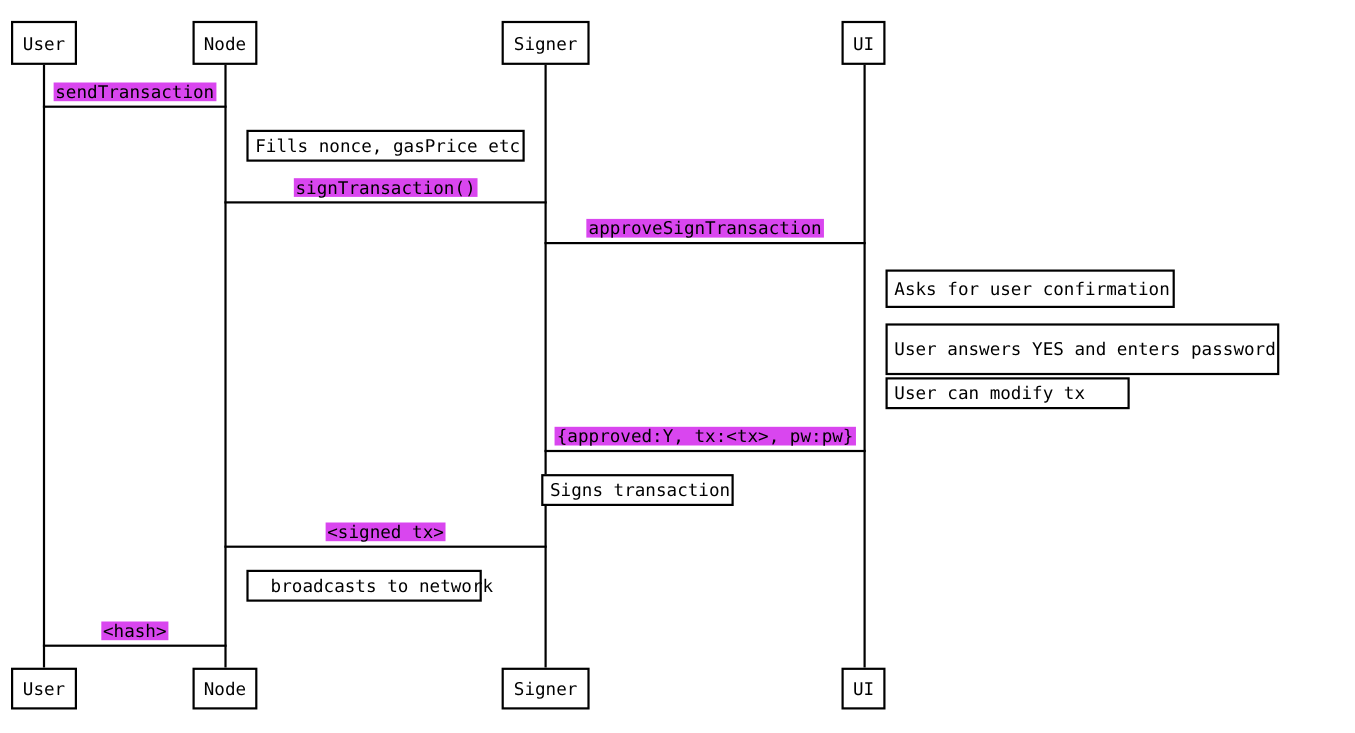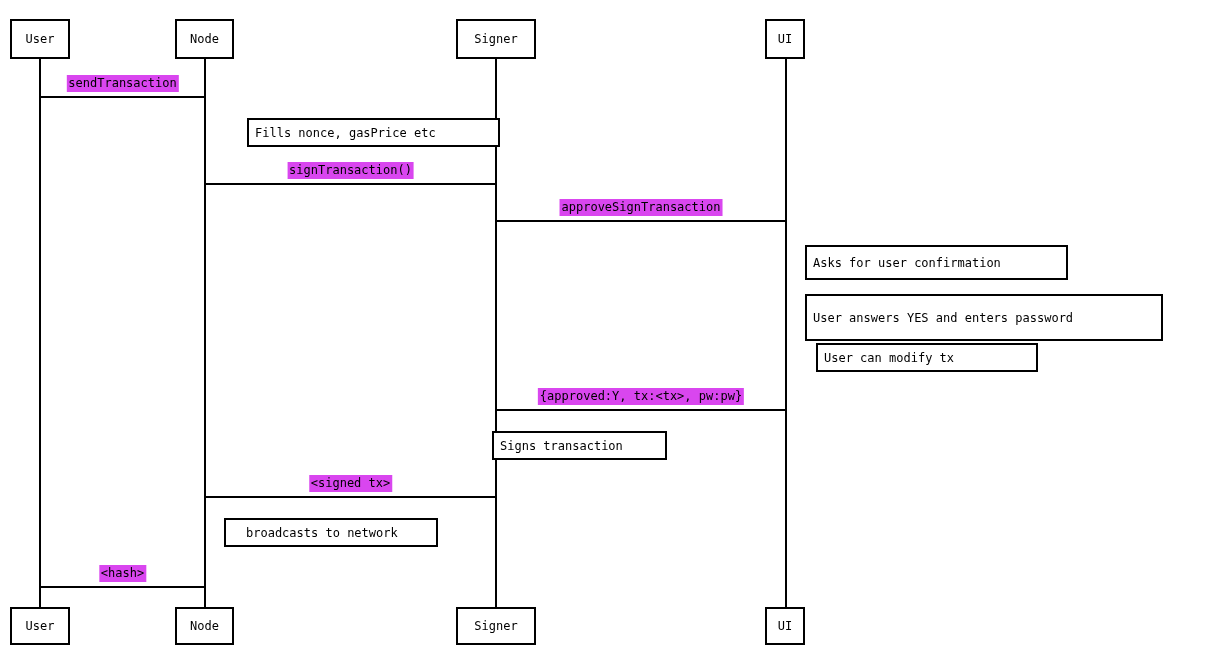--- a/index.html
+++ b/index.html
@@ -6,21 +6,21 @@
     margin: 0;
     padding: 0;
     background: #ffffff;
   }
   #diagram {
     position: relative;
     width: 1232px;
     height: 666px;
     background: #ffffff;
     font-family: "DejaVu Sans Mono", "Liberation Mono", monospace;
-    font-size: 12px;
+    font-size: 16px;
     color: #000000;
     overflow: hidden;
   }
   .actor-box {
     position: absolute;
     box-sizing: border-box;
     border: 2px solid #000000;
     background: #ffffff;
     display: flex;
     align-items: center;
@@ -83,19 +83,19 @@
     <div class="msg-line" style="left: 204px; top: 183px; width: 293px;"></div>
     <div class="msg-label" style="left: 350.5px; top: 162px;">signTransaction()</div>
     <div class="msg-line" style="left: 495px; top: 220px; width: 292px;"></div>
     <div class="msg-label" style="left: 641px; top: 199px;">approveSignTransaction</div>
     <div class="msg-line" style="left: 495px; top: 409px; width: 292px;"></div>
     <div class="msg-label" style="left: 641px; top: 388px;">{approved:Y, tx:&lt;tx&gt;, pw:pw}</div>
     <div class="msg-line" style="left: 204px; top: 496px; width: 293px;"></div>
     <div class="msg-label" style="left: 350.5px; top: 475px;">&lt;signed tx&gt;</div>
     <div class="msg-line" style="left: 39px; top: 586px; width: 167px;"></div>
     <div class="msg-label" style="left: 122.5px; top: 565px;">&lt;hash&gt;</div>
-    <div class="note" style="left: 224px; top: 118px; width: 253px; height: 29px; margin-left: 23px;">Fills nonce, gasPrice etc</div>
+    <div class="note" style="left: 224px; top: 118px; width: 253px; height: 29px;">Fills nonce, gasPrice etc</div>
     <div class="note" style="left: 805px; top: 245px; width: 263px; height: 35px;">Asks for user confirmation</div>
     <div class="note" style="left: 805px; top: 294px; width: 358px; height: 47px;">User answers YES and enters password</div>
-    <div class="note" style="left: 805px; top: 343px; width: 222px; height: 29px; margin-left: 11px;">User can modify tx</div>
+    <div class="note" style="left: 805px; top: 343px; width: 222px; height: 29px;">User can modify tx</div>
     <div class="note" style="left: 492px; top: 431px; width: 175px; height: 29px;">Signs transaction</div>
     <div class="note" style="left: 224px; top: 518px; width: 214px; height: 29px; padding-left: 20px;">broadcasts to network</div>
   </div>
 
 </body></html>

